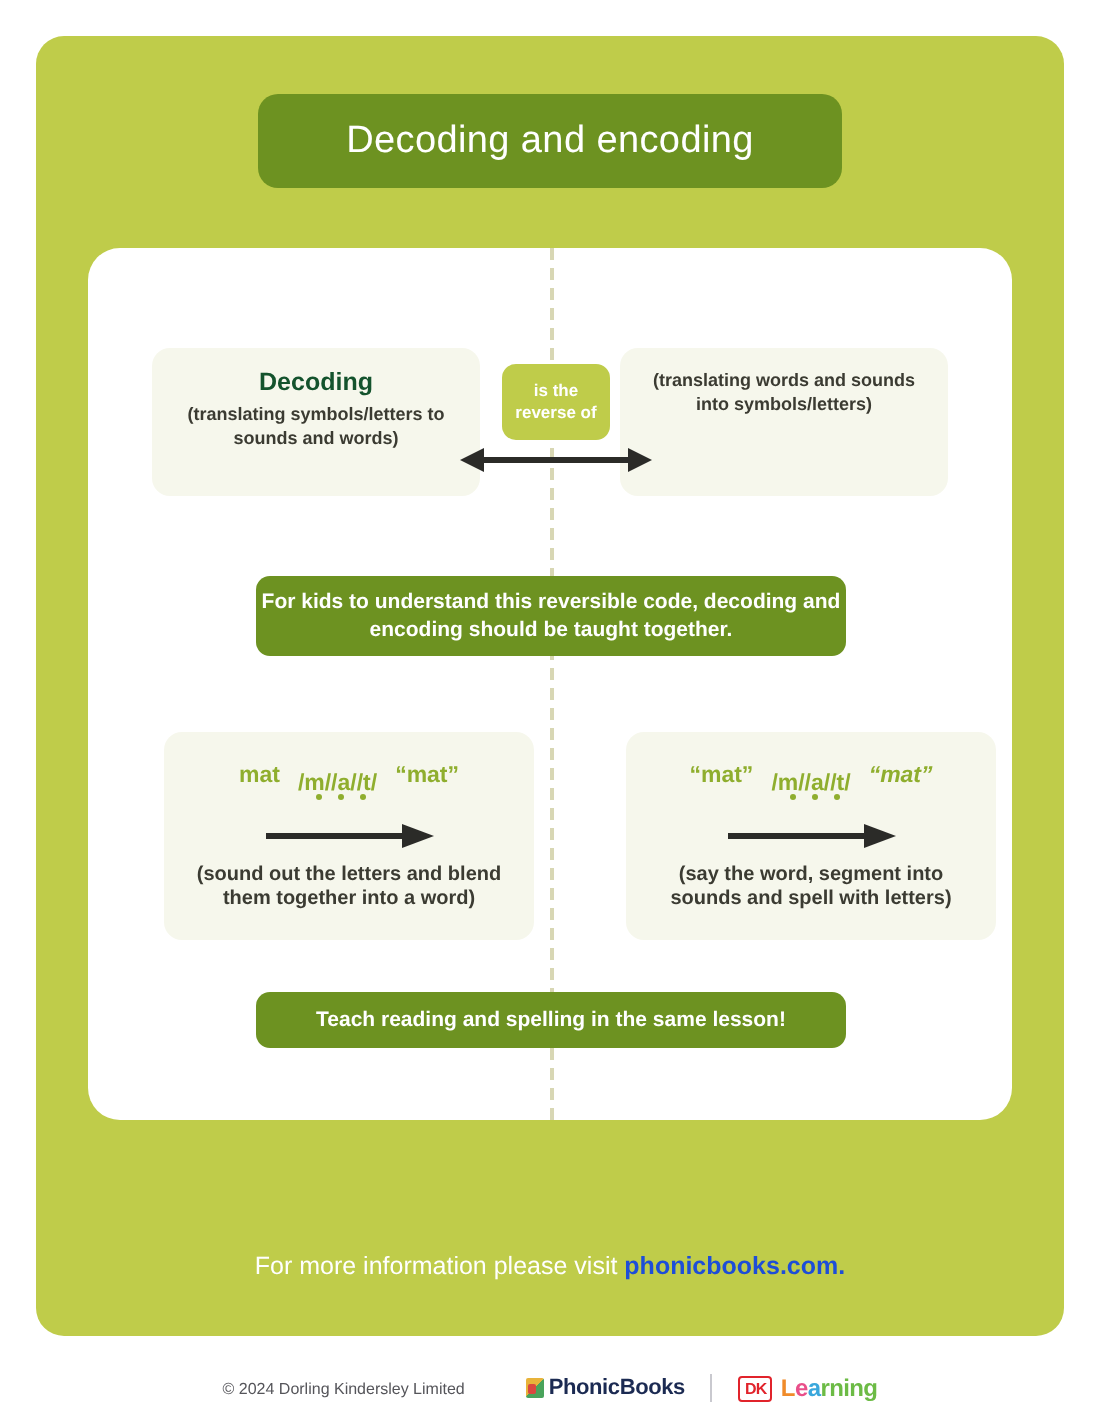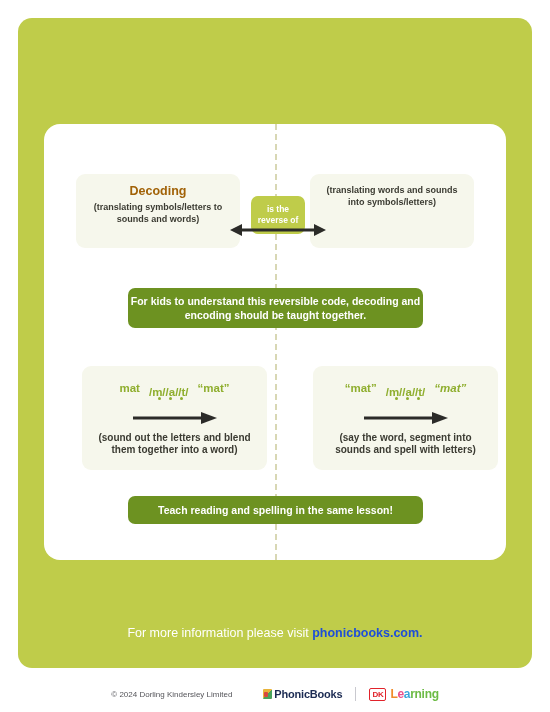--- a/index.html
+++ b/index.html
@@ -57,37 +57,37 @@
     background:#f6f7ec;
     border-radius:9px;
     box-sizing:border-box;
     padding:10px 8px 0 8px;
     text-align:center;
   }
   .def-left {left:32px;top:50px;width:164px;height:74px;}
   .def-right{left:266px;top:50px;width:164px;height:74px;}
   .def-title{
     display:block;
-    color:#a16207;
+    color:#14532d;
     font-weight:bold;
     font-size:12.5px;
     margin-bottom:3px;
   }
   .def-sub{
     display:block;
     color:#3b3b32;
     font-size:9px;
     line-height:12px;
     font-weight:bold;
   }
 
   
   .reverse-badge{
     position:absolute;
-    left:207px;top:72px;
+    left:207px;top:58px;
     width:54px;height:38px;
     background:#bfcc4a;
     border-radius:7px;
     display:flex;flex-direction:column;
     align-items:center;justify-content:center;
   }
   .reverse-badge span{
     color:#ffffff;
     font-size:8.5px;
     font-weight:bold;
@@ -237,20 +237,23 @@
   .dk-word .c1{color:#f08b2a;}
   .dk-word .c2{color:#e94f8a;}
   .dk-word .c3{color:#3aa7dc;}
   .dk-word .c4{color:#6cbb45;}
 </style>
 </head>
 <body>
 
 <div class="page">
 
+  <div class="title-banner">
+    <span class="title-text">Decoding and encoding</span>
+  </div>
 
   <div class="card">
 
     <div class="divider"></div>
 
     <div class="def-box def-left">
       <span class="def-title">Decoding</span>
       <span class="def-sub">(translating symbols/letters to sounds and words)</span>
     </div>
 

